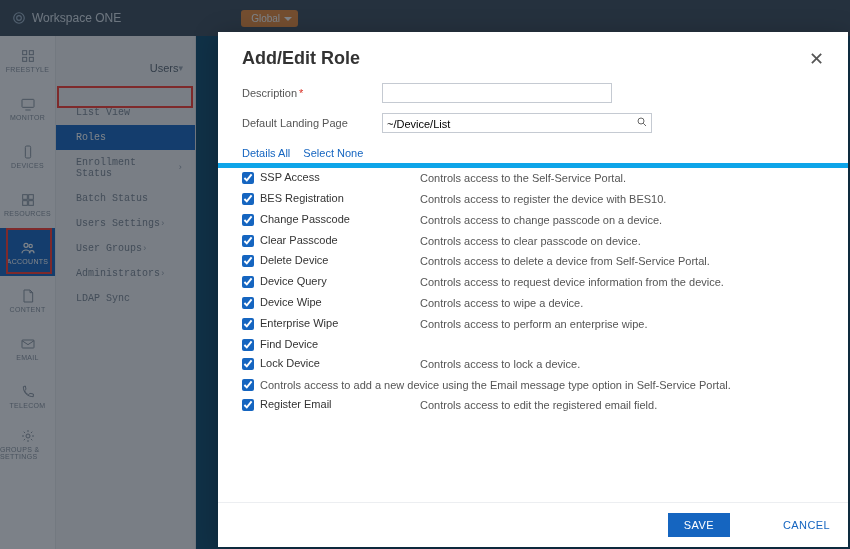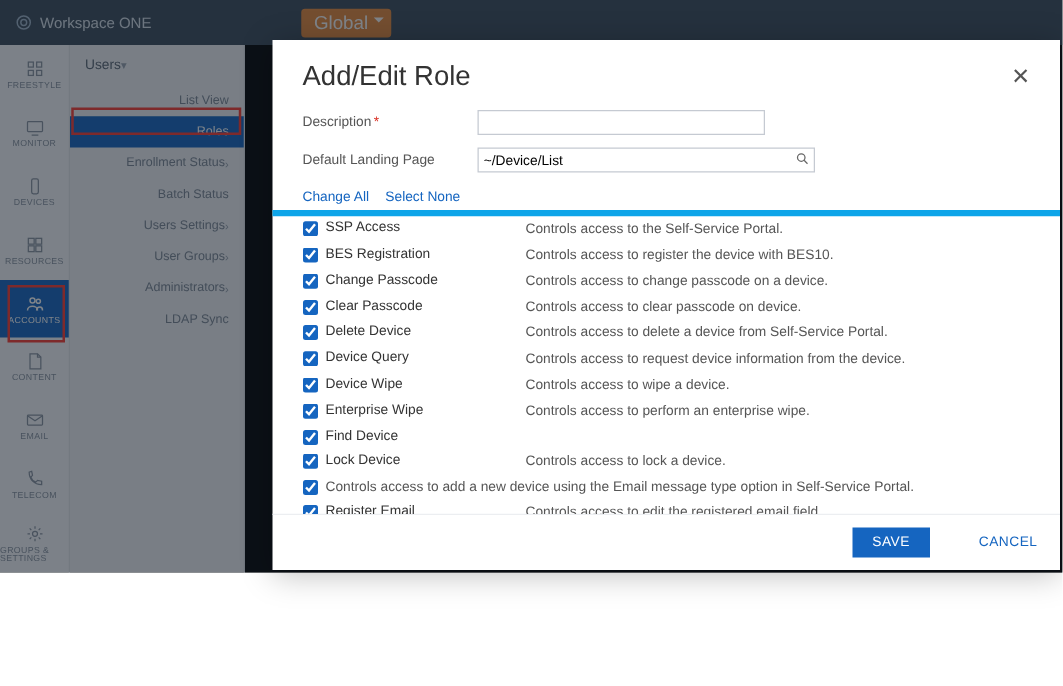--- a/index.html
+++ b/index.html
@@ -1,74 +1,74 @@
 <!DOCTYPE html>
 <html><head>
 <meta charset="utf-8">
 <style>
   * { box-sizing: border-box; margin: 0; padding: 0; }
   html, body { width: 850px; height: 549px; font-family: "Segoe UI", Arial, sans-serif; font-size: 11px; color: #333; overflow: hidden; }
-  .app { position: relative; width: 850px; height: 458px; background: #000000; }
+  .app { position: relative; width: 850px; height: 549px; background: #0c4a6e; }
 
   
   .topbar { height: 36px; background: #3a4a5a; display: flex; align-items: center; padding: 0 12px; color: #d8e0e8; }
   .brand { display: flex; align-items: center; gap: 6px; font-size: 12px; }
   .brand svg { width: 14px; height: 14px; }
-  .og-select { margin-left: 120px; background: #e88a3a; color: #fff; border-radius: 3px; padding: 3px 18px 3px 10px; font-size: 15px; position: relative; }
+  .og-select { margin-left: 120px; background: #e88a3a; color: #fff; border-radius: 3px; padding: 3px 18px 3px 10px; font-size: 10px; position: relative; }
   .og-select::after { content: ""; position: absolute; right: 6px; top: 7px; border: 4px solid transparent; border-top-color: #fff; }
   .top-right { margin-left: auto; font-size: 10px; opacity: .8; }
 
   
   .rail { position: absolute; left: 0; top: 36px; bottom: 0; width: 56px; background: #fafbfc; border-right: 1px solid #e6e8eb; display: flex; flex-direction: column; align-items: center; }
   .rail-item { width: 100%; height: 48px; display: flex; flex-direction: column; align-items: center; justify-content: center; gap: 2px; font-size: 7px; color: #8a93a0; text-transform: uppercase; letter-spacing: .3px; }
   .rail-item svg { width: 16px; height: 16px; stroke: #8a93a0; }
   .rail-item.active { background: #1565c0; color: #fff; }
   .rail-item.active svg { stroke: #fff; }
 
   
   .sidebar { position: absolute; left: 56px; top: 36px; bottom: 0; width: 140px; background: #f3f4f6; border-right: 1px solid #e1e3e7; font-size: 10px; color: #6b7684; }
-  .sb-header { padding: 10px 12px; color: #5a6572; font-size: 11px; display:flex; justify-content:flex-start; align-items:center;}
-  .sb-item { padding: 7px 12px 7px 20px; color: #7d8794; cursor: default; display:flex; justify-content:flex-end; align-items:center;}
+  .sb-header { padding: 26px 12px; color: #5a6572; font-size: 11px; display:flex; justify-content:flex-end; align-items:center;}
+  .sb-item { padding: 7px 12px 7px 20px; color: #7d8794; cursor: default; display:flex; justify-content:flex-start; align-items:center;font-family:Liberation Mono, monospace;}
   .sb-arrow { font-size:9px; color:#9aa3af; }
   .sb-item.selected { background: #1565c0; color: #fff; padding-left:20px; }
 
   
   .hl1 { position: absolute; left: 57px; top: 86px; width: 136px; height: 22px; border: 2px solid #ff3b30; pointer-events: none; }
   .hl2 { position: absolute; left: 6px; top: 228px; width: 46px; height: 46px; border: 2px solid #ff3b30; pointer-events: none; }
 
   
 
   
   .scrim { position: absolute; inset: 0; background: rgba(20,30,40,.55); }
 
   
   .modal { position: absolute; left: 218px; top: 32px; right: 2px; bottom: 2px; background: #fff; box-shadow: 0 4px 24px rgba(0,0,0,.25); display: flex; flex-direction: column; }
   .m-head { padding: 16px 24px 8px 24px; display:flex; align-items:center; }
-  .m-title { font-size: 22px; font-weight: 400; color: #333; }
+  .m-title { font-size: 18px; font-weight: 700; color: #333; }
   .m-close { margin-left: auto; font-size: 18px; color: #555; cursor: pointer; line-height: 1; }
 
   .m-form { padding: 6px 24px 0 24px; }
   .frow { display: flex; align-items: center; margin-bottom: 10px; }
   .flabel { width: 140px; font-size: 11px; color: #555; }
   .req { color: #d93025; margin-left: 2px; }
   .finput { width: 230px; height: 20px; border: 1px solid #c5cad2; padding: 2px 4px; font-size: 11px; background:#fff; }
   .fsearch-wrap { position: relative; width: 270px; }
   .fsearch { width: 100%; height: 20px; border: 1px solid #c5cad2; padding: 2px 18px 0 4px; font-size: 11px; }
   .fsearch-icon { position: absolute; right: 4px; top: 3px; width: 12px; height: 12px; }
 
   .sel-links { padding: 4px 24px 4px 24px; font-size: 11px; }
   .sel-links a { color: #1565c0; text-decoration: none; margin-right: 10px; cursor: pointer; }
 
   .perm-list { flex: 1; overflow-y: auto; padding: 0 24px 8px 24px; border-top: 5px solid #0ea5e9; }
   .perm-row { display: flex; align-items: flex-start; padding: 3px 0; font-size: 11px; }
   .pcheck { width: 12px; height: 12px; margin-right: 6px; margin-top: 1px; accent-color: #1565c0; flex-shrink:0; }
   .pname { width: 160px; color: #333; flex-shrink:0; }
   .pdesc { color: #555; flex: 1; line-height: 1.35; }
 
-  .m-foot { padding: 10px 18px; display: flex; justify-content: flex-end; gap: 14px; border-top: 1px solid #eceef1; align-items:center;}
+  .m-foot { padding: 10px 18px; display: flex; justify-content: flex-end; gap: 28px; border-top: 1px solid #eceef1; align-items:center;}
   .btn-save { background: #1565c0; color: #fff; border: none; padding: 6px 16px; font-size: 11px; letter-spacing: .4px; cursor: pointer; }
   .btn-cancel { background: none; border: none; color: #1565c0; font-size: 11px; letter-spacing: .4px; cursor: pointer; margin-left: 25px; }
 </style>
 </head>
 <body>
 
 <div class="app">
   <div class="topbar">
     <div class="brand">
       <svg viewBox="0 0 24 24" fill="none" stroke="#9fb4c8" stroke-width="2">
@@ -212,21 +212,21 @@
           <input class="fsearch" type="text" value="~/Device/List" style="">
           <svg class="fsearch-icon" viewBox="0 0 24 24" fill="none" stroke="#666" stroke-width="2">
               <circle cx="10" cy="10" r="6"></circle>
               <line x1="20" y1="20" x2="14.5" y2="14.5"></line>
             </svg>
         </div>
       </div>
     </div>
 
     <div class="sel-links">
-      <a>Change All</a>
+      <a>Details All</a>
       <a>Select None</a>
     </div>
 
     <div class="perm-list" id="perm-list">
         <div class="perm-row">
           <input type="checkbox" checked="" class="pcheck" style="">
           <div class="pname">SSP Access</div>
           <div class="pdesc">Controls access to the Self-Service Portal.</div>
         </div>
         <div class="perm-row">

